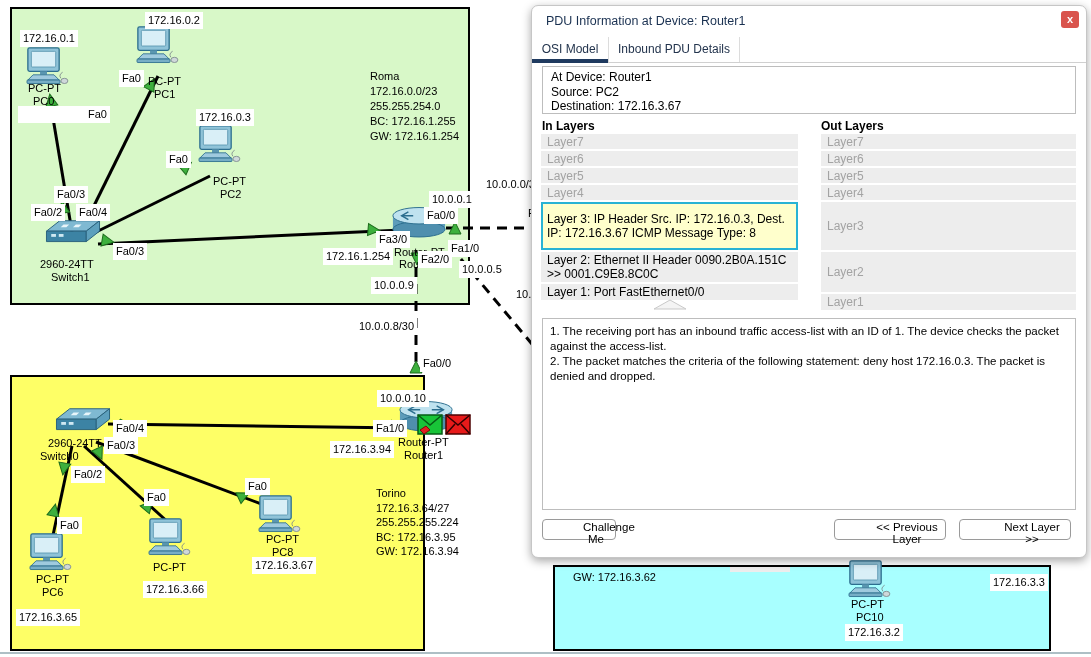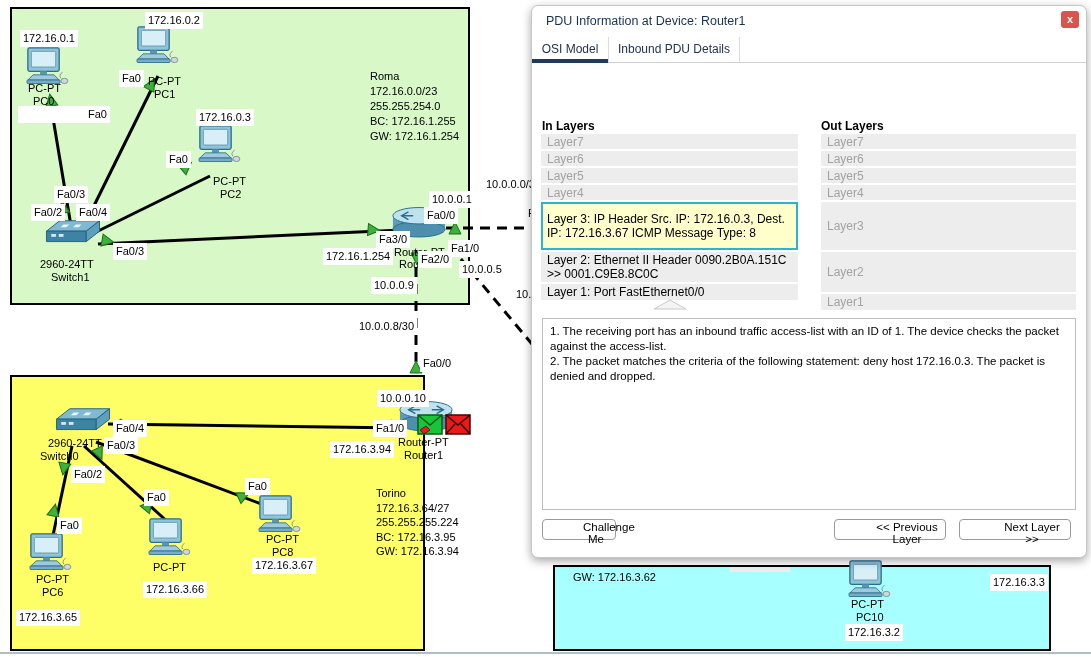--- a/index.html
+++ b/index.html
@@ -331,20 +331,25 @@
 
   <div class="dialog">
     <div class="dlg-titlebar">
       <span class="dlg-title">PDU Information at Device: Router1</span>
       <span class="dlg-close">x</span>
     </div>
     <div class="dlg-tabs">
       <div class="tab tab-osi active">OSI Model</div>
       <div class="tab tab-inbound">Inbound PDU Details</div>
     </div>
+    <div class="info-box">
+      <div>At Device: Router1</div>
+      <div>Source: PC2</div>
+      <div>Destination: 172.16.3.67</div>
+    </div>
     <div class="layers-header in">In Layers</div>
     <div class="layers-header out">Out Layers</div>
     <div id="in-layers-list" class="layers-list in">
         <div class="layer-row empty" style="height: 15px;">Layer7</div>
         <div class="layer-row empty" style="height: 15px;">Layer6</div>
         <div class="layer-row empty" style="height: 15px;">Layer5</div>
         <div class="layer-row empty" style="height: 15px;">Layer4</div>
         <div class="layer-row highlight" style="height: 44px;">Layer 3: IP Header Src. IP: 172.16.0.3, Dest. IP: 172.16.3.67 ICMP Message Type: 8</div>
         <div class="layer-row filled" style="height: 30px;">Layer 2: Ethernet II Header 0090.2B0A.151C &gt;&gt; 0001.C9E8.8C0C</div>
         <div class="layer-row filled" style="height: 16px;">Layer 1: Port FastEthernet0/0</div>

